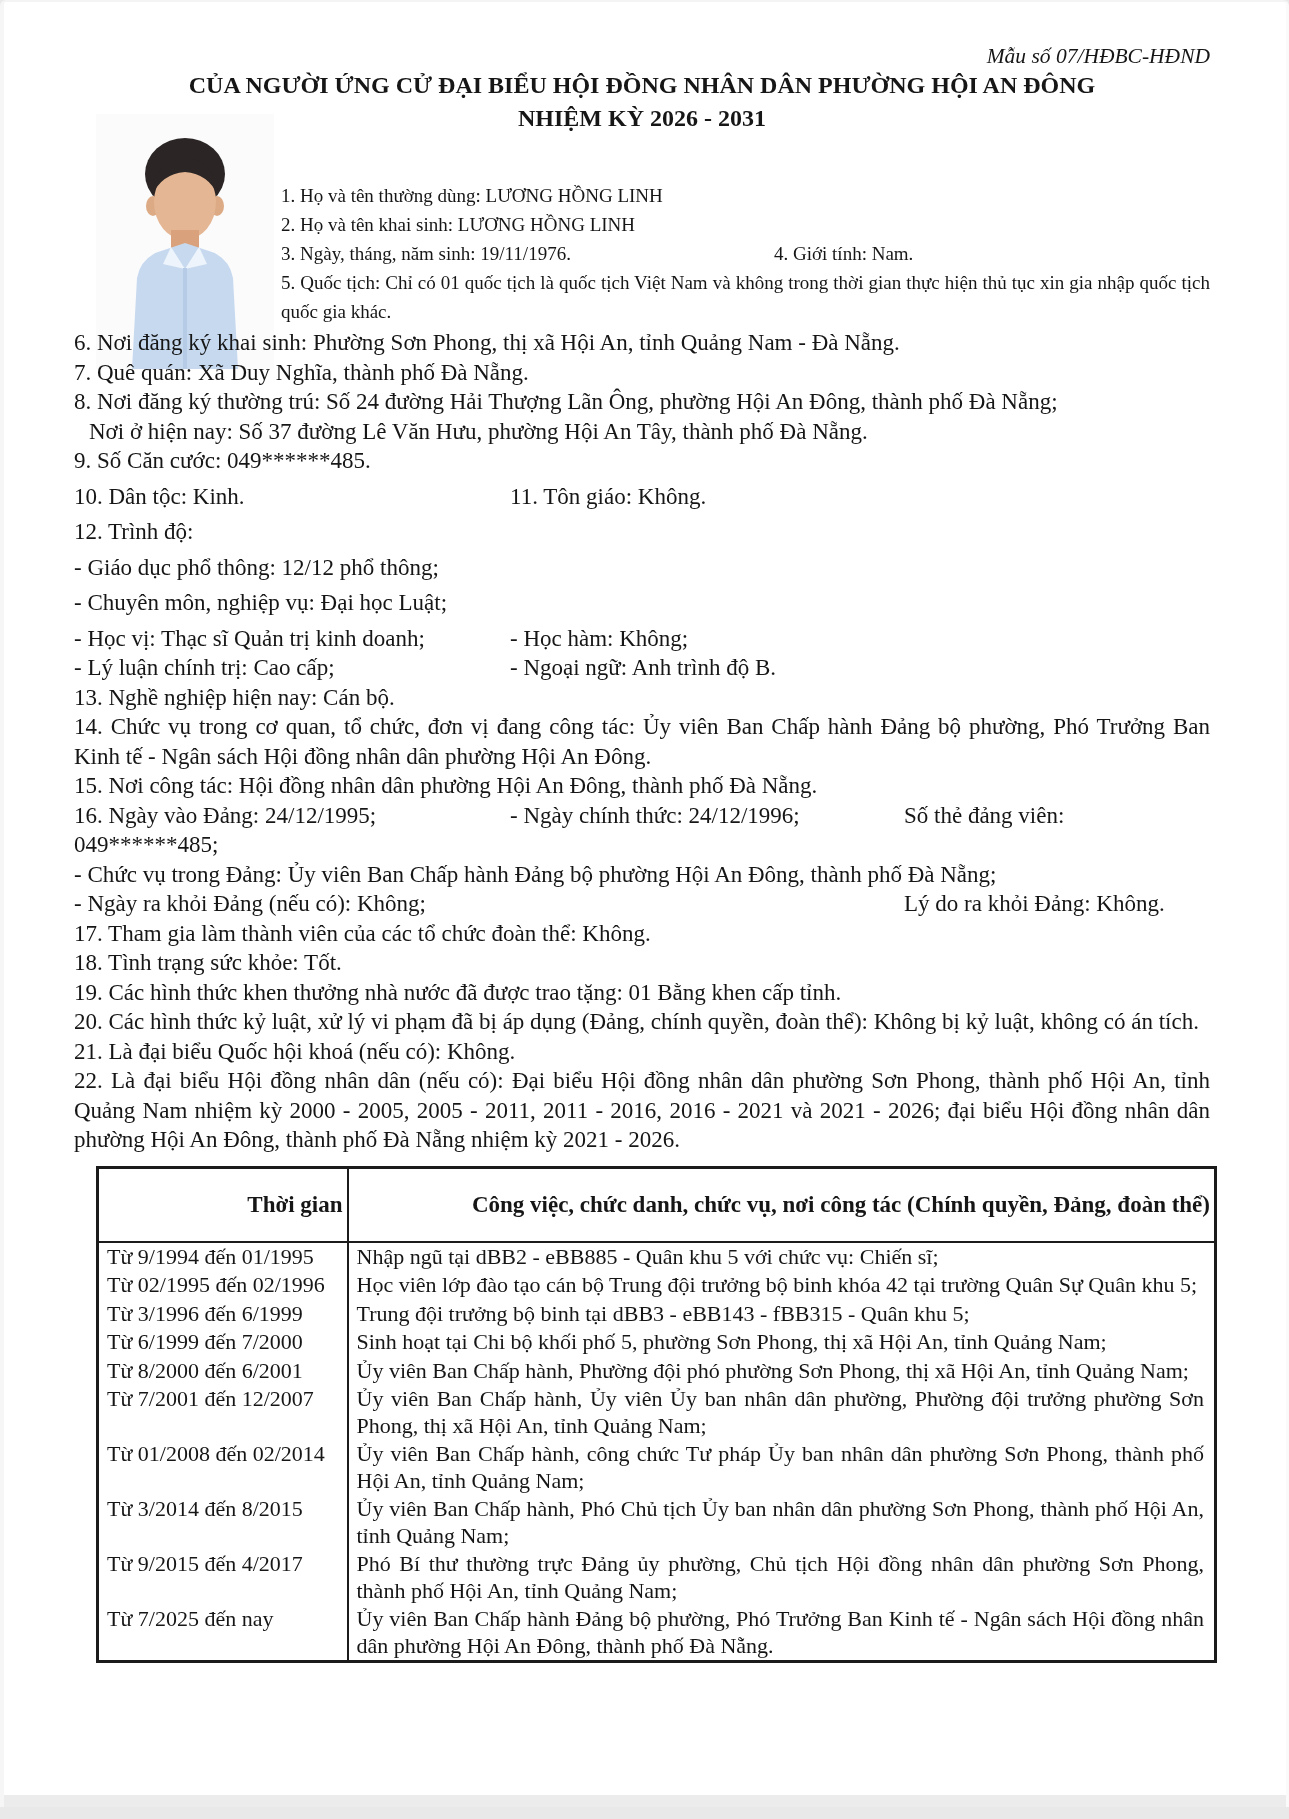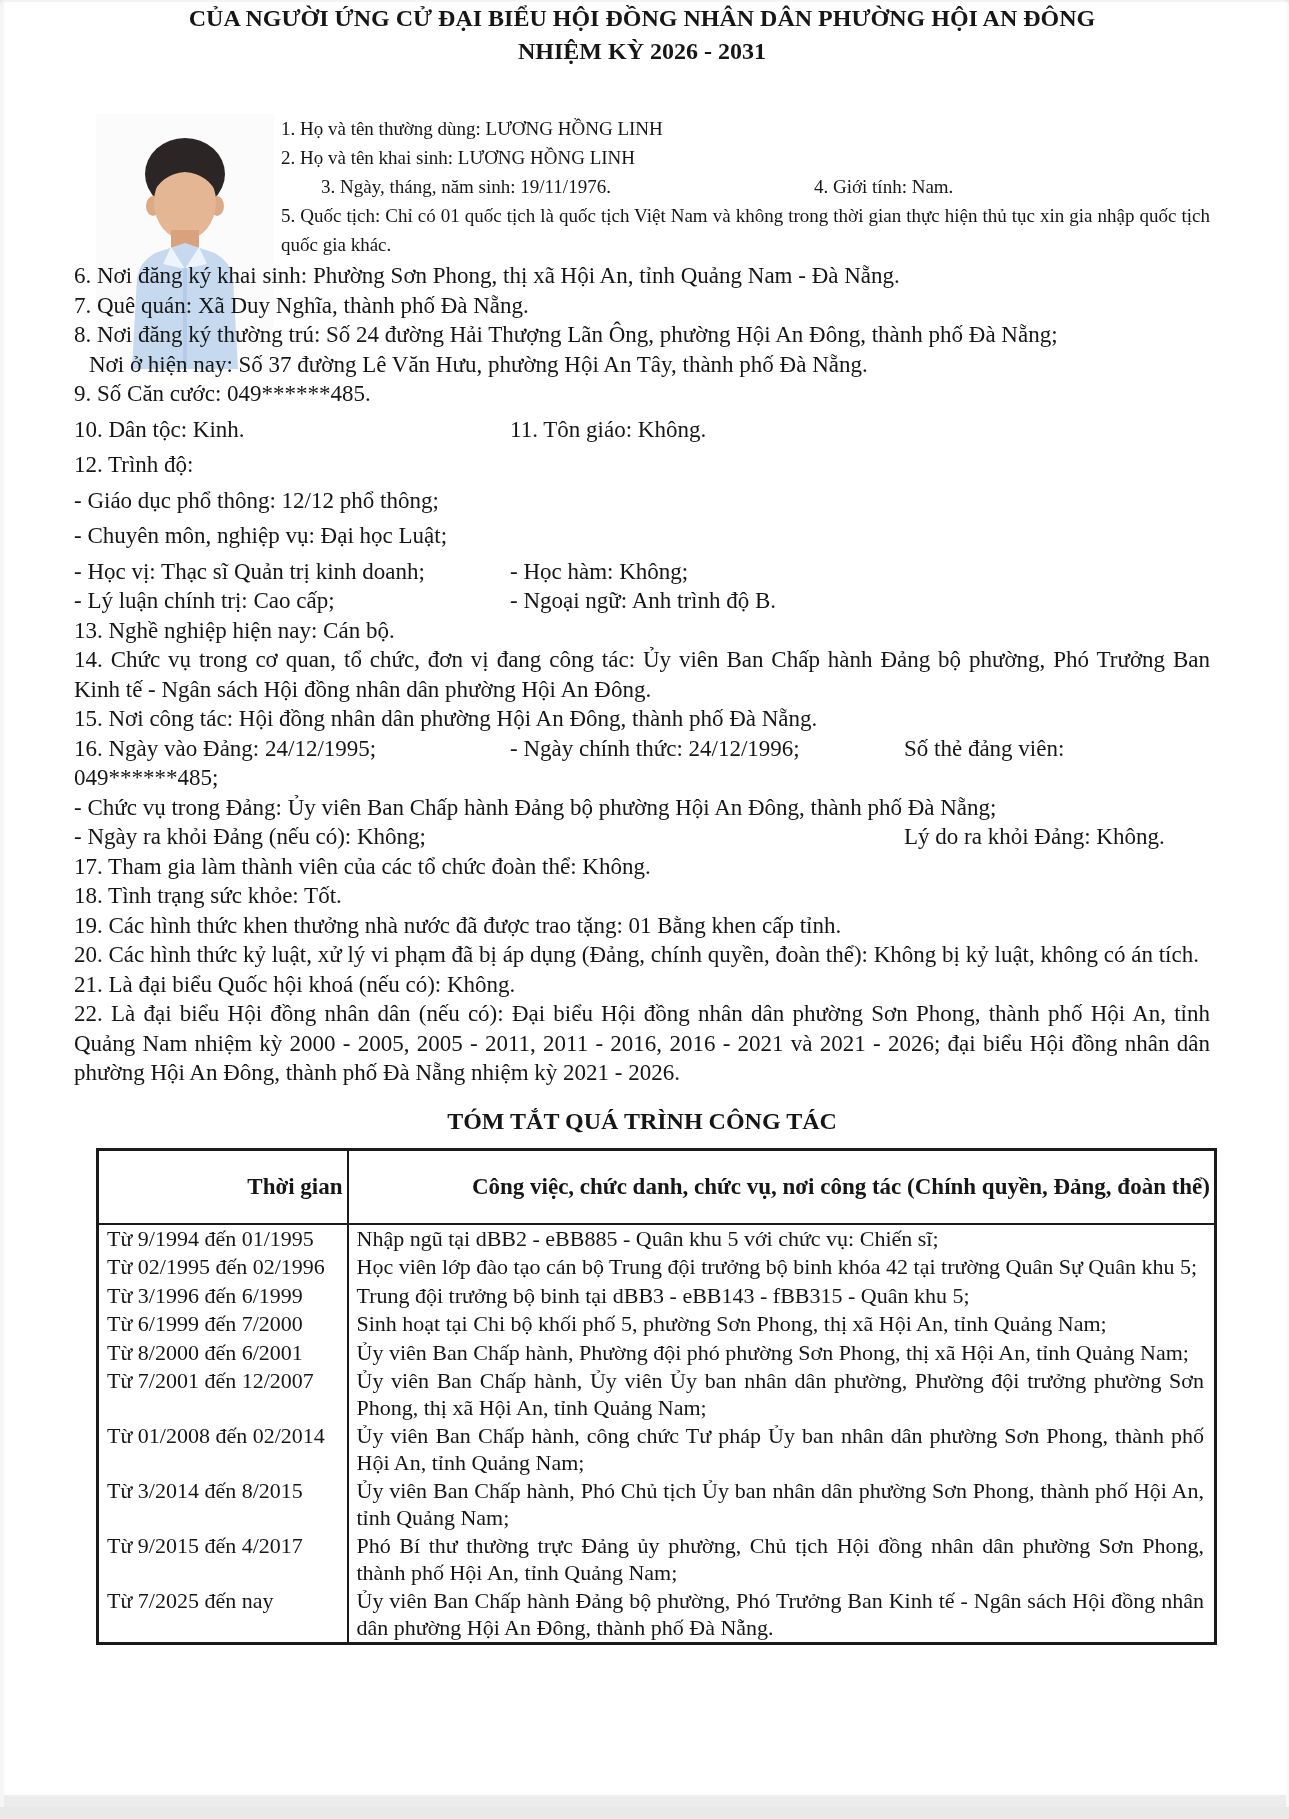--- a/index.html
+++ b/index.html
@@ -12,21 +12,21 @@
 
   .form-no { margin-top:42px; text-align:right; font-style:italic; font-size:21.5px; }
   .doc-title { text-align:center; font-weight:bold; font-size:24px; line-height:33px; }
   .t1 { margin-top:14px; }
 
   .photo-box { position:absolute; left:92px; top:112px; width:178px; height:255px; background:#fbfbfc; }
 
   .top-items { margin-left:207px; margin-top:46px; }
   .top-items p { font-size:19px; line-height:29px; }
   .just { text-align:justify; }
-  .w34  { display:inline-block; width:493px;margin-left:40px; }
+  .w34  { display:inline-block; width:493px; }
 
   .body-text { margin-top:2px; }
   .body-text p { font-size:23px; line-height:29.5px; }
   .pad7 { padding-top:6px; }
   .indent { padding-left:15px; }
   .nowrap { white-space:nowrap; }
   .seg1 { display:inline-block; width:436px; }
   .seg2 { display:inline-block; width:394px; }
   .segwide { display:inline-block; width:830px; }
 
@@ -60,20 +60,21 @@
       <rect x="75" y="116" width="28" height="26" fill="#d9a27c"></rect>
       <path d="M36,255 L41,164 Q45,142 68,136 L89,129 L110,136 Q133,142 137,164 L142,255 Z" fill="#c7d9ef"></path>
       <path d="M75,133 L89,155 L67,150 Z" fill="#eef4fb"></path>
       <path d="M103,133 L89,155 L111,150 Z" fill="#eef4fb"></path>
       <rect x="87" y="154" width="4" height="101" fill="#b6cbe5"></rect>
     </svg>
   </div>
 
   <div class="content">
 
+    <p class="form-no">Mẫu số 07/HĐBC-HĐND</p>
 
     <p class="doc-title">CỦA NGƯỜI ỨNG CỬ ĐẠI BIỂU HỘI ĐỒNG NHÂN DÂN PHƯỜNG HỘI AN ĐÔNG</p>
     <p class="doc-title">NHIỆM KỲ 2026 - 2031</p>
 
     <div class="top-items">
       <p>1. Họ và tên thường dùng: LƯƠNG HỒNG LINH</p>
       <p>2. Họ và tên khai sinh: LƯƠNG HỒNG LINH</p>
       <p><span class="w34">3. Ngày, tháng, năm sinh: 19/11/1976.</span><span>4. Giới tính: Nam.</span></p>
       <p class="just">5. Quốc tịch: Chỉ có 01 quốc tịch là quốc tịch Việt Nam và không trong thời gian thực hiện thủ tục xin gia nhập quốc tịch quốc gia khác.</p>
     </div>
@@ -97,21 +98,20 @@
       <p class="nowrap">- Chức vụ trong Đảng: Ủy viên Ban Chấp hành Đảng bộ phường Hội An Đông, thành phố Đà Nẵng;</p>
       <p><span class="segwide">- Ngày ra khỏi Đảng (nếu có): Không;</span><span>Lý do ra khỏi Đảng: Không.</span></p>
       <p>17. Tham gia làm thành viên của các tổ chức đoàn thể: Không.</p>
       <p>18. Tình trạng sức khỏe: Tốt.</p>
       <p>19. Các hình thức khen thưởng nhà nước đã được trao tặng: 01 Bằng khen cấp tỉnh.</p>
       <p class="nowrap">20. Các hình thức kỷ luật, xử lý vi phạm đã bị áp dụng (Đảng, chính quyền, đoàn thể): Không bị kỷ luật, không có án tích.</p>
       <p>21. Là đại biểu Quốc hội khoá (nếu có): Không.</p>
       <p class="just">22. Là đại biểu Hội đồng nhân dân (nếu có): Đại biểu Hội đồng nhân dân phường Sơn Phong, thành phố Hội An, tỉnh Quảng Nam nhiệm kỳ 2000 - 2005, 2005 - 2011, 2011 - 2016, 2016 - 2021 và 2021 - 2026; đại biểu Hội đồng nhân dân phường Hội An Đông, thành phố Đà Nẵng nhiệm kỳ 2021 - 2026.</p>
     </div>
 
-    <p class="section-title">TÓM TẮT QUÁ TRÌNH CÔNG TÁC</p>
 
     <table class="history">
       <thead>
         <tr>
           <th class="time-col">Thời gian</th>
           <th>Công việc, chức danh, chức vụ, nơi công tác (Chính quyền, Đảng, đoàn thể)</th>
         </tr>
       </thead>
       <tbody>
   <tr>

